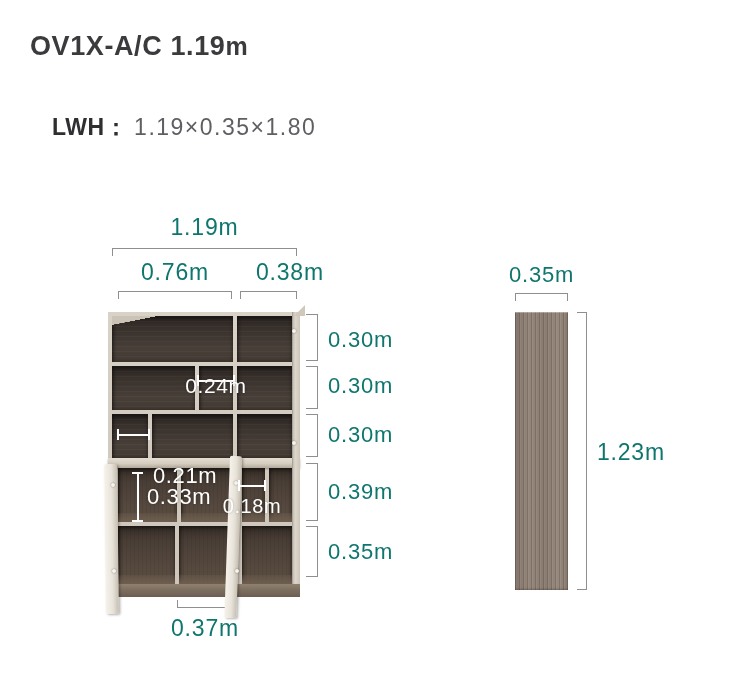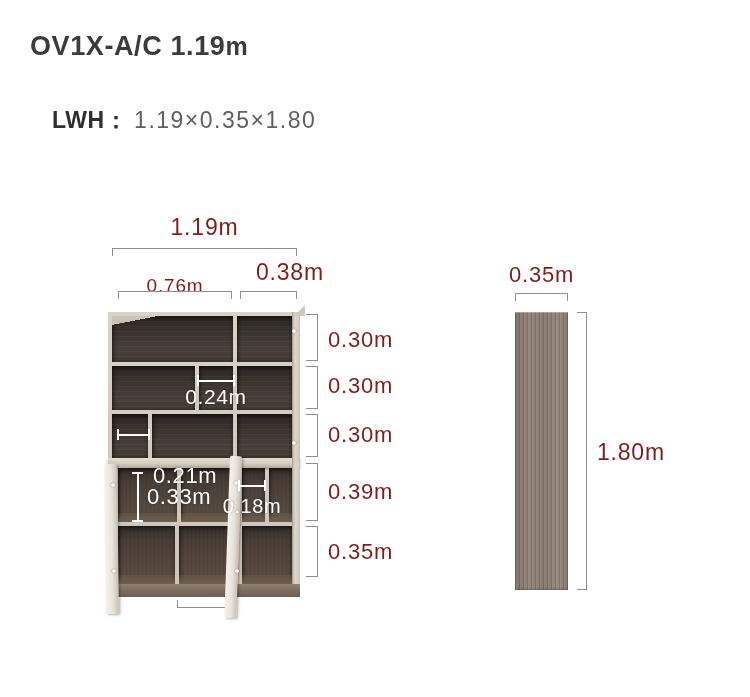--- a/index.html
+++ b/index.html
@@ -3,25 +3,25 @@
 <meta charset="utf-8">
 <style>
   html,body{margin:0;padding:0;background:#ffffff;}
   .canvas{position:relative;width:690px;height:697px;background:#ffffff;overflow:hidden;
           font-family:"Liberation Sans", sans-serif;}
 
   
   .title{position:absolute;left:30px;top:31px;font-size:27px;font-weight:700;
          color:#3b3a3d;letter-spacing:.6px;white-space:nowrap;}
   .title .unit{font-weight:600;font-size:25px;}
-  .lwh{position:absolute;left:52px;top:105px;font-size:23px;white-space:nowrap;}
+  .lwh{position:absolute;left:52px;top:112px;font-size:23px;white-space:nowrap;}
   .lwh .lbl{font-weight:700;color:#2f2e31;letter-spacing:.5px;}
   .lwh .val{color:#5f5e62;letter-spacing:1.5px;margin-left:6px;}
 
-  .dim{position:absolute;font-size:22px;color:#7f1d1d;letter-spacing:.8px;
+  .dim{position:absolute;font-size:22px;color:#0f766e;letter-spacing:.8px;
        white-space:nowrap;line-height:1.15;}
   .dim.center{text-align:center;}
   .wlabel{position:absolute;color:#ffffff;font-size:21px;letter-spacing:.6px;
           white-space:nowrap;z-index:6;text-shadow:0 0 3px rgba(0,0,0,.3);}
   .wlabel.center{text-align:center;}
 
   
   .brk{position:absolute;box-sizing:border-box;}
   .brk-down{border-top:1.5px solid #8f8f91;border-left:1.5px solid #8f8f91;
             border-right:1.5px solid #8f8f91;}
@@ -85,21 +85,21 @@
   <div class="title">
     <span>OV1X-A/C 1.19</span><span class="unit">m</span>
   </div>
   <div class="lwh">
     <span class="lbl">LWH：</span><span class="val">1.19×0.35×1.80</span>
   </div>
 
   <div class="dim center" style="left:112px;top:214px;width:185px;font-size:23px;">1.19m</div>
   <div class="brk brk-down" style="left:112px;top:248px;width:185px;height:8px;"></div>
 
-  <div class="dim center" style="left:118px;top:275px;width:114px;font-size:19px;">0.76m</div>
+  <div class="dim center" style="left:118px;top:259px;width:114px;font-size:23px;">0.76m</div>
   <div class="dim center" style="left:236px;top:259px;width:61px;font-size:23px;margin-left:20px;">0.38m</div>
   <div class="brk brk-down" style="left:118px;top:291px;width:114px;height:8px;"></div>
   <div class="brk brk-down" style="left:240px;top:291px;width:57px;height:8px;"></div>
 
   <div class="cabinet">
 
     <div class="cell" style="left:4px;top:4px;width:121px;height:46px;"></div>
     <div class="cell" style="left:129px;top:4px;width:55px;height:46px;"></div>
     <div class="corner-tl" style="left:4px;top:4px;width:46px;height:9px;"></div>
 
@@ -131,21 +131,21 @@
 
     <div class="knob" style="left:184px;top:17px;"></div>
     <div class="knob" style="left:184px;top:129px;"></div>
     <div class="knob" style="left:3px;top:171px;"></div>
     <div class="knob" style="left:4px;top:257px;"></div>
     <div class="knob" style="left:126px;top:169px;"></div>
     <div class="knob" style="left:127px;top:257px;"></div>
   </div>
 
   <div class="ibeam-h" style="left:197px;top:375px;width:38px;height:11px;"></div>
-  <div class="wlabel center" style="left:185px;top:385px;width:62px;">0.24m</div>
+  <div class="wlabel center" style="left:185px;top:374px;width:62px;">0.24m</div>
 
   <div class="ibeam-h" style="left:117px;top:429px;width:33px;height:11px;"></div>
   <div class="wlabel" style="left:153px;top:422px;font-size:22px;margin-top:41px;">0.21m</div>
 
   <div class="ibeam-v" style="left:132px;top:472px;width:11px;height:50px;"></div>
   <div class="wlabel" style="left:147px;top:484px;font-size:22px;">0.33m</div>
 
   <div class="ibeam-h" style="left:238px;top:480px;width:28px;height:11px;"></div>
   <div class="wlabel center" style="left:221px;top:495px;width:62px;font-size:20px;">0.18m</div>
 
@@ -155,20 +155,21 @@
   <div class="brk brk-right" style="left:306px;top:463px;width:12px;height:58px;"></div>
   <div class="brk brk-right" style="left:306px;top:526px;width:12px;height:51px;"></div>
 
   <div class="dim" style="left:328px;top:327px;">0.30m</div>
   <div class="dim" style="left:328px;top:373px;">0.30m</div>
   <div class="dim" style="left:328px;top:422px;">0.30m</div>
   <div class="dim" style="left:328px;top:479px;">0.39m</div>
   <div class="dim" style="left:328px;top:539px;">0.35m</div>
 
   <div class="brk brk-up" style="left:177px;top:600px;width:56px;height:8px;"></div>
+  <div class="dim center" style="left:160px;top:615px;width:90px;font-size:23px;">0.37m</div>
 
   <div class="dim center" style="left:509px;top:262px;width:65px;">0.35m</div>
   <div class="brk brk-down" style="left:515px;top:293px;width:53px;height:8px;"></div>
   <div class="sidepanel"></div>
   <div class="brk brk-right" style="left:577px;top:312px;width:10px;height:278px;"></div>
-  <div class="dim" style="left:597px;top:439px;font-size:23px;">1.80m</div>
+  <div class="dim" style="left:597px;top:439px;font-size:23px;">1.23m</div>
 
 </div>
 
 </body></html>

